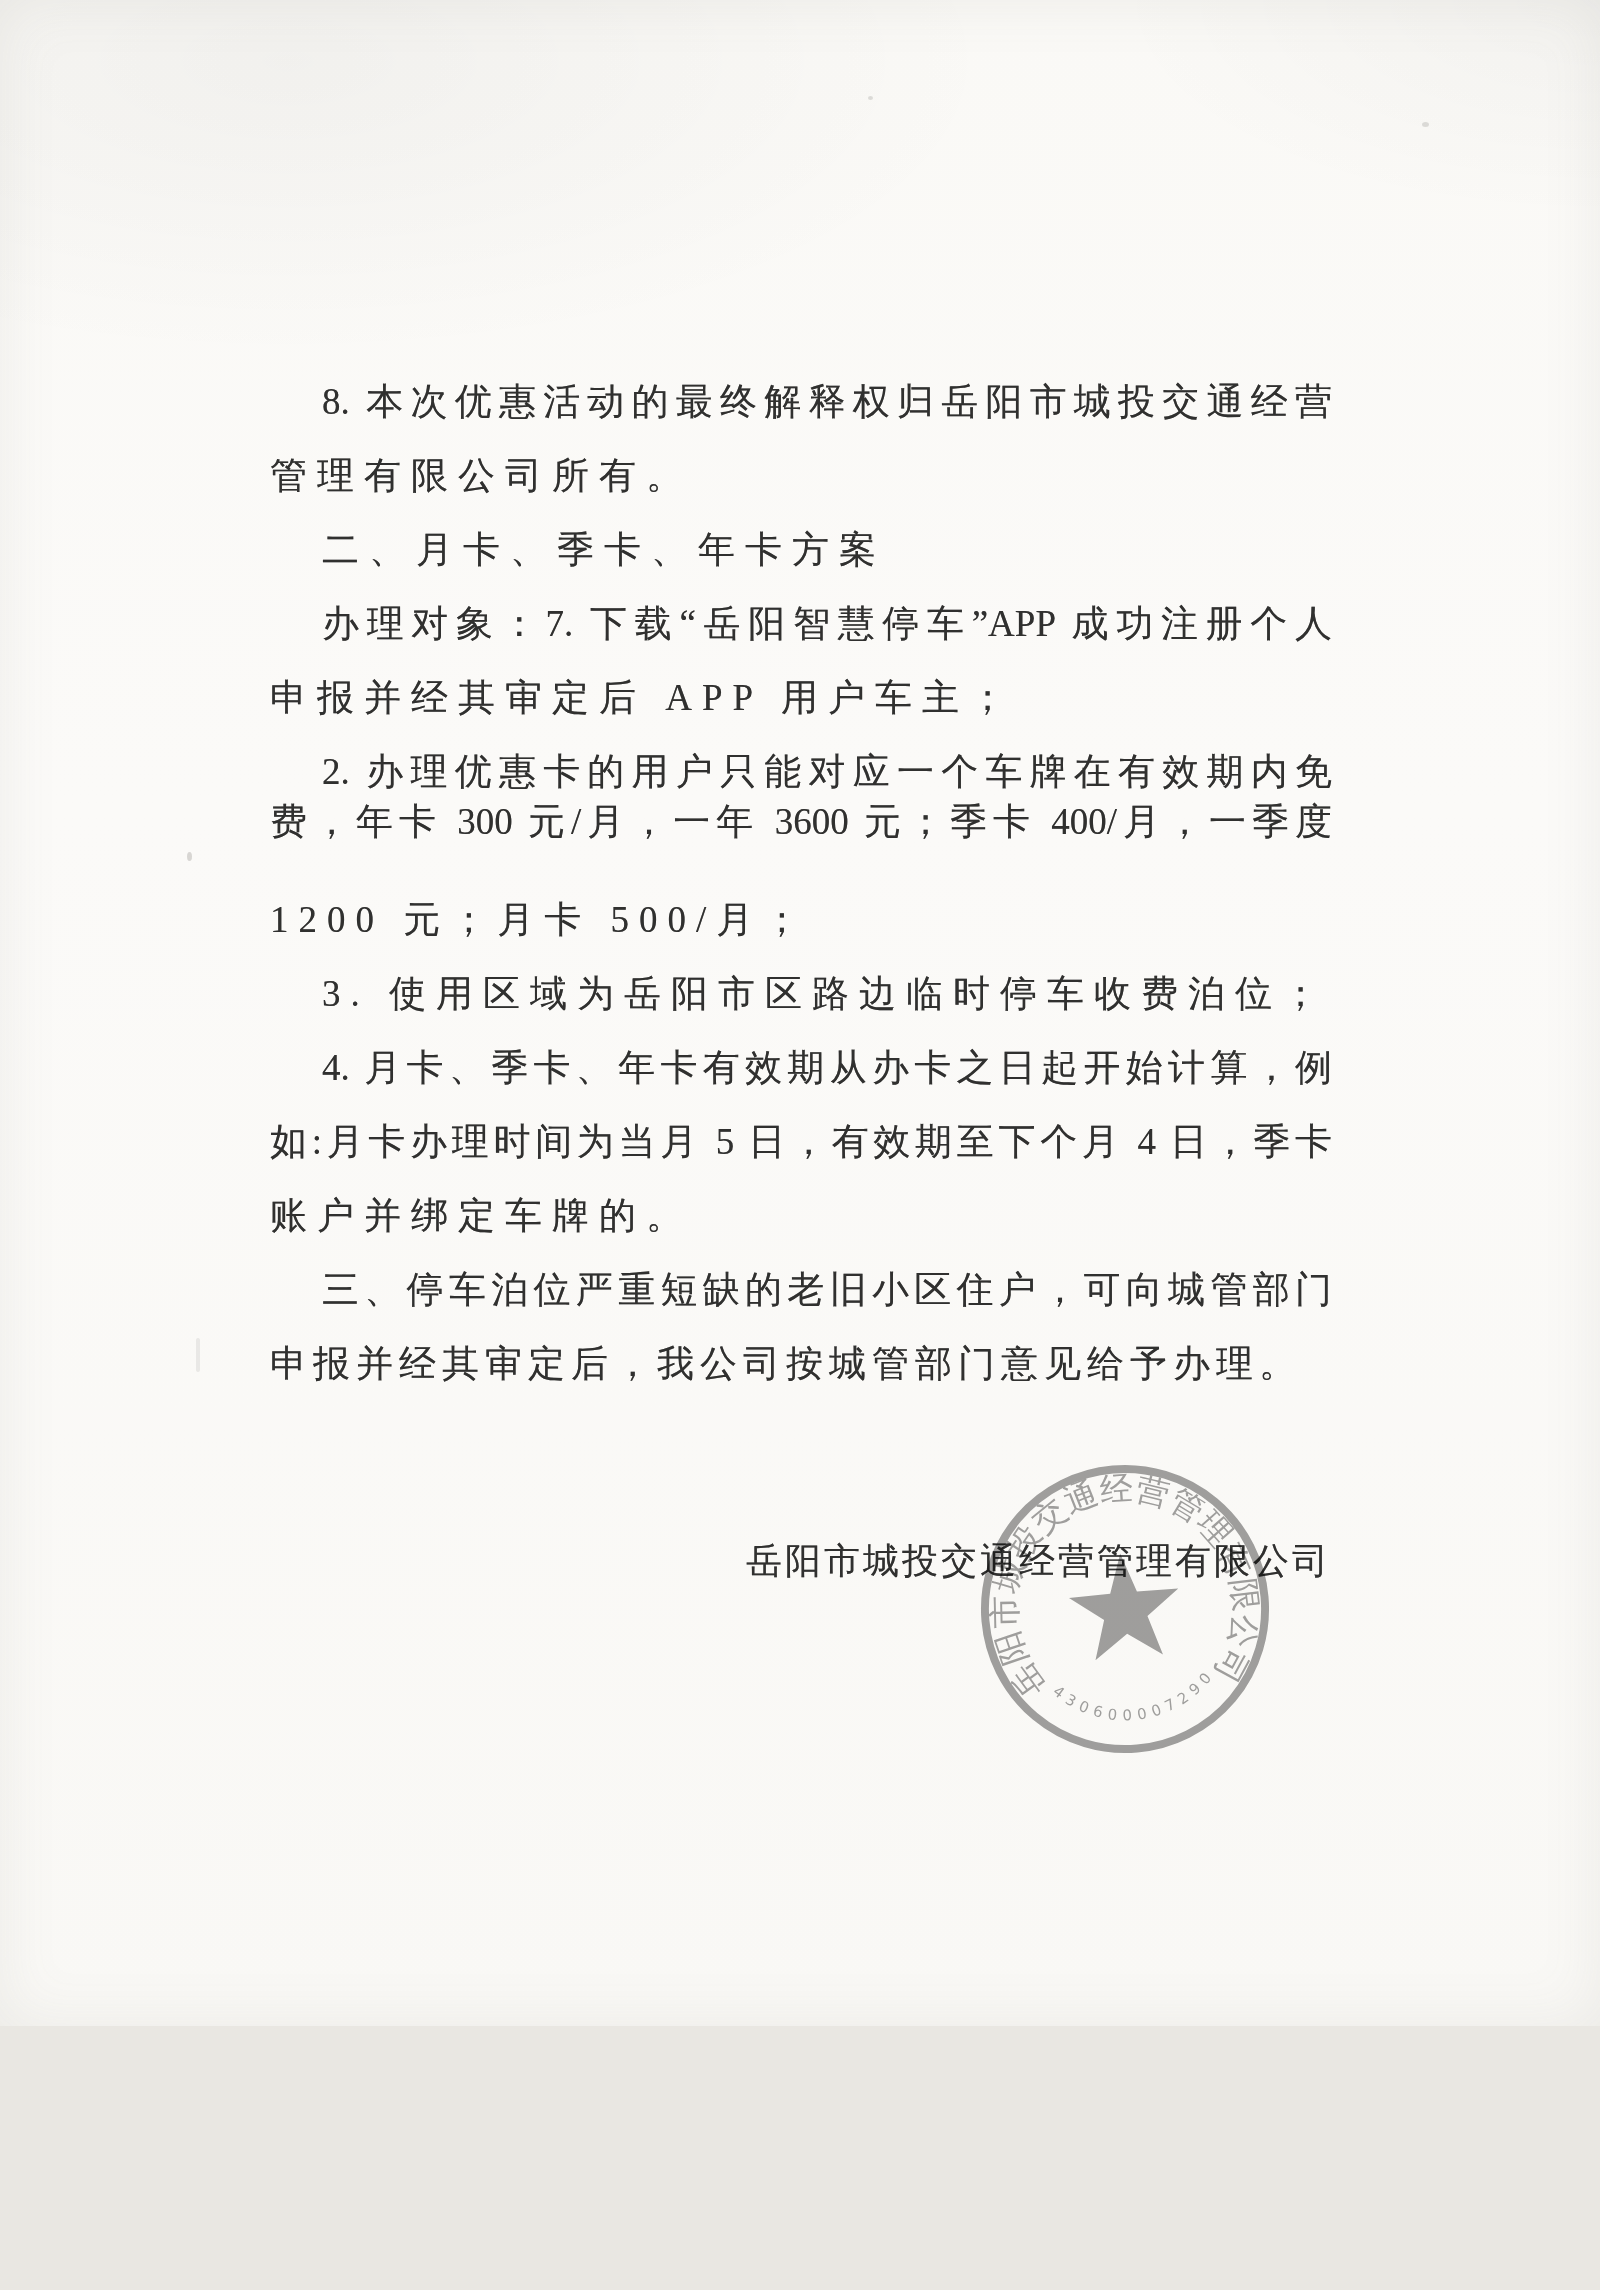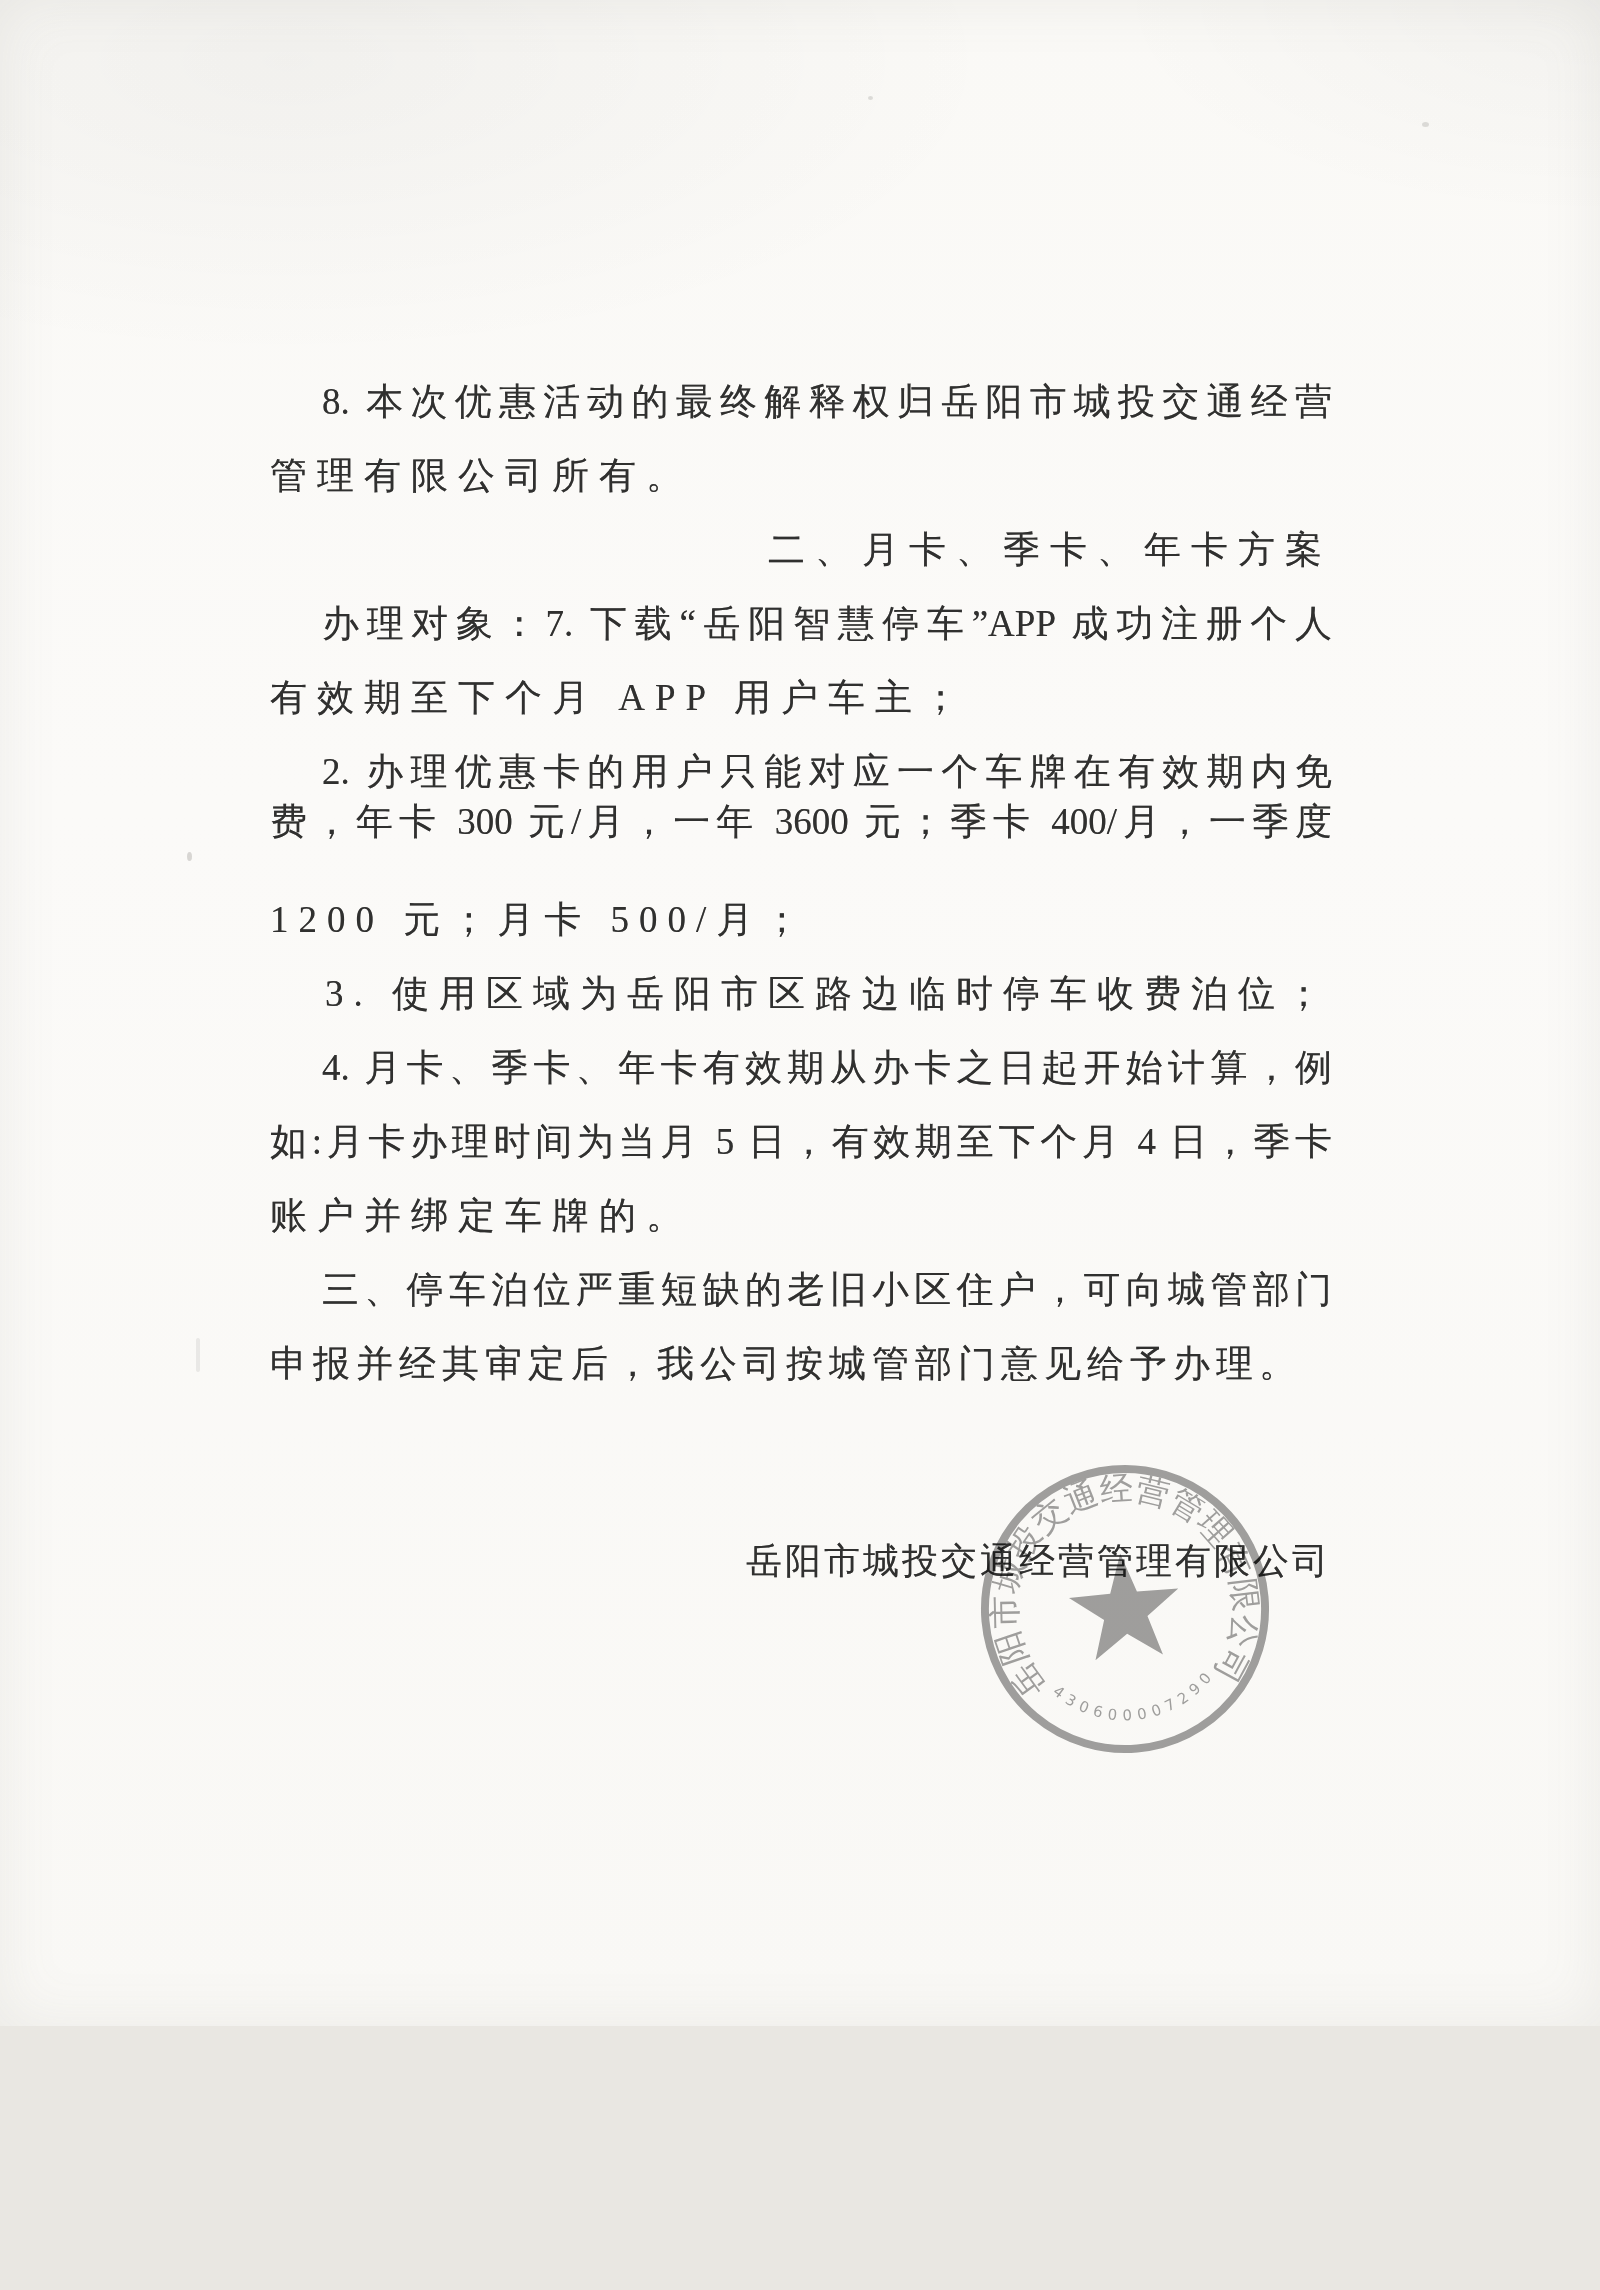--- a/index.html
+++ b/index.html
@@ -23,21 +23,21 @@
     letter-spacing:10px;white-space:nowrap;
     text-shadow:0 0 0.6px rgba(48,48,47,0.55);
   }
   .line.justify{
     white-space:normal;
     text-align:justify;
     -moz-text-align-last:justify;
     text-align-last:justify;
     letter-spacing:0;
   }
-  .line.indent{ padding-left:52px; width:1010px;text-align:right; }
+  .line.indent{ padding-left:52px; width:1010px; }
   .sig{
     position:absolute;color:#30302f;font-size:36px;white-space:nowrap;
     text-shadow:0 0 0.6px rgba(48,48,47,0.55);
   }
   #sig-company{ left:746px; top:1537px; letter-spacing:3px; }
   #sig-date{ left:893px; top:1606px; letter-spacing:4px; }
   .seal{
     position:absolute;left:976px;top:1460px;width:298px;height:298px;
     opacity:0.82;
     transform:rotate(-5deg);
@@ -56,21 +56,21 @@
 </style>
 </head>
 <body>
 
 <div class="paper">
 
   <div class="line indent justify" style="top:378px">8. 本次优惠活动的最终解释权归岳阳市城投交通经营</div>
   <div class="line" style="top:452px">管理有限公司所有。</div>
   <div class="line indent" style="top:526px">二、月卡、季卡、年卡方案</div>
   <div class="line indent justify" style="top:600px">办理对象：7. 下载“岳阳智慧停车”APP 成功注册个人</div>
-  <div class="line" style="top:674px">有效期至下个月 APP 用户车主；</div>
+  <div class="line" style="top:674px">申报并经其审定后 APP 用户车主；</div>
   <div class="line indent justify" style="top:748px">2. 办理优惠卡的用户只能对应一个车牌在有效期内免</div>
   <div class="line justify" style="top:798px">费，年卡 300 元/月，一年 3600 元；季卡 400/月，一季度</div>
   <div class="line" style="top:896px">1200 元；月卡 500/月；</div>
   <div class="line indent" style="top:970px">3. 使用区域为岳阳市区路边临时停车收费泊位；</div>
   <div class="line indent justify" style="top:1044px">4. 月卡、季卡、年卡有效期从办卡之日起开始计算，例</div>
   <div class="line justify" style="top:1118px">如:月卡办理时间为当月 5 日，有效期至下个月 4 日，季卡</div>
   <div class="line" style="top:1192px">账户并绑定车牌的。</div>
   <div class="line indent justify" style="top:1266px">三、停车泊位严重短缺的老旧小区住户，可向城管部门</div>
   <div class="line" style="top:1340px;letter-spacing:6px">申报并经其审定后，我公司按城管部门意见给予办理。</div>
 

